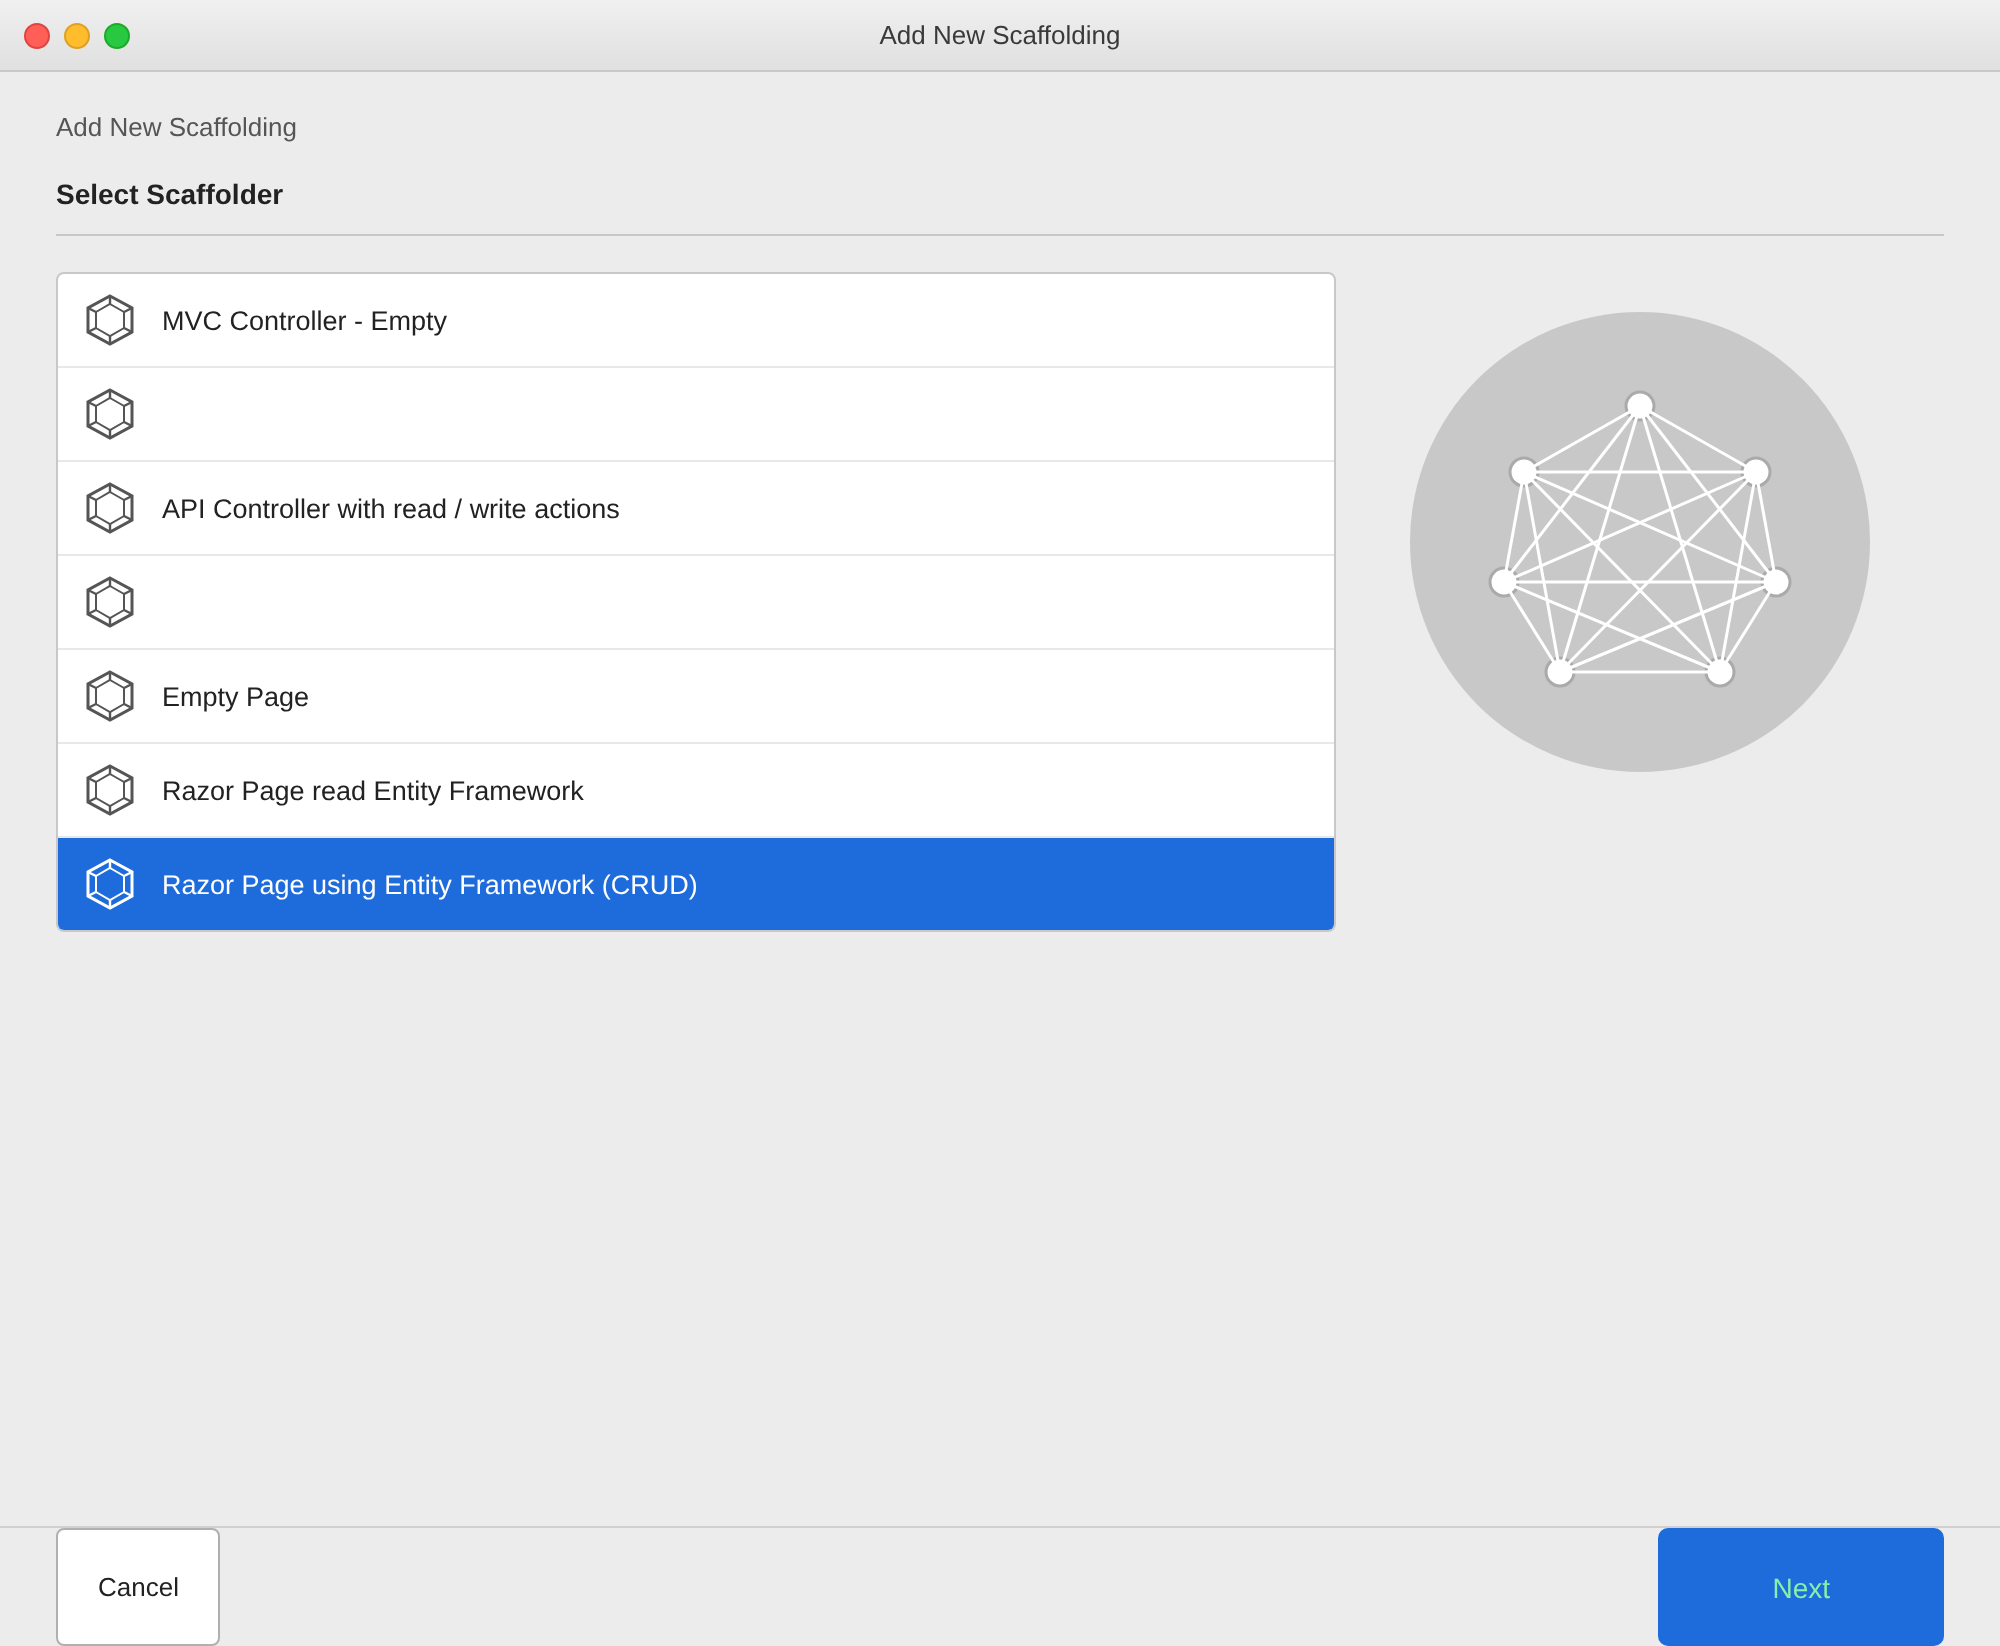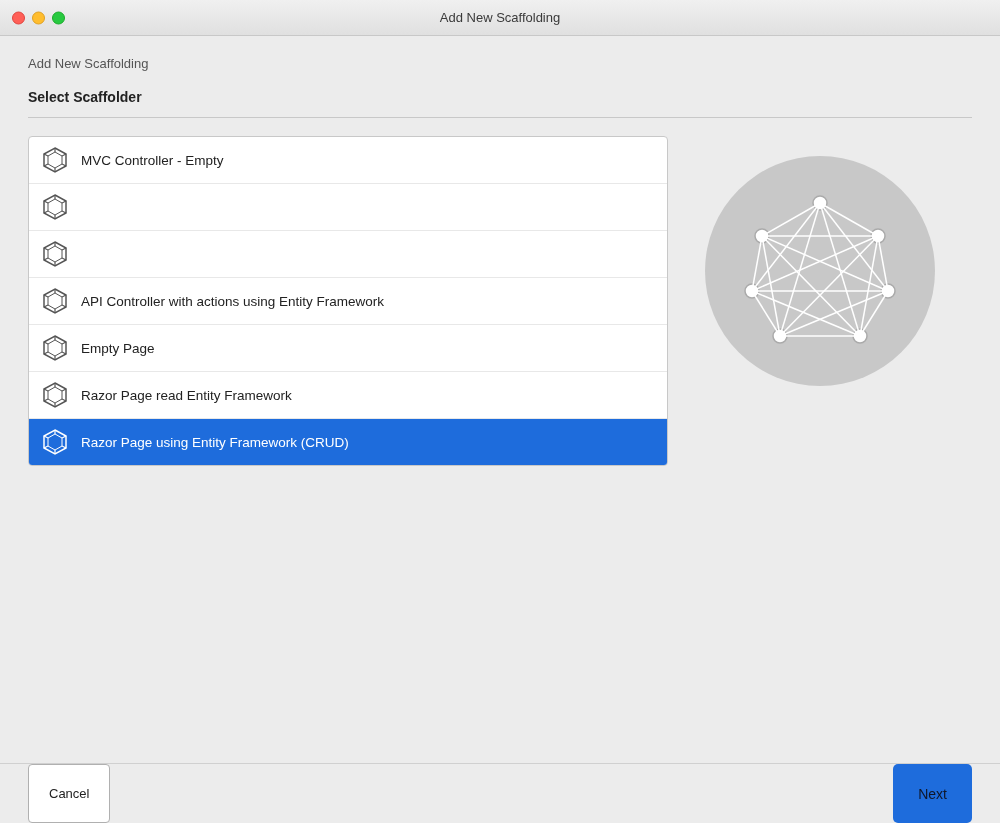--- a/index.html
+++ b/index.html
@@ -162,26 +162,26 @@
       padding: 6px 20px;
       background: #fff;
       border: 1px solid #b0b0b0;
       border-radius: 4px;
       font-size: 13px;
       cursor: pointer;
       color: #222;
     }
 
     .btn-next {
-      padding: 7px 25px;
+      padding: 7px 57px;
       background: #1e6cdc;
       border: none;
       border-radius: 5px;
       font-size: 14px;
-      color: #0f172a;
+      color: #86efac;
       cursor: pointer;
       font-weight: 500;
     }
   </style>
 </head>
 <body>
 
 <div class="title-bar">
   <div class="window-controls">
     <button class="window-btn window-btn-close"></button>
@@ -229,33 +229,33 @@
           <span class="list-item-icon scaffold-icon"><svg viewBox="0 0 28 28" fill="none" xmlns="http://www.w3.org/2000/svg">
       <polygon points="14,2 25,8 25,20 14,26 3,20 3,8" fill="none" stroke="#555" stroke-width="1.5"></polygon>
       <polygon points="14,6 21,10 21,18 14,22 7,18 7,10" fill="none" stroke="#555" stroke-width="1"></polygon>
       <line x1="14" y1="2" x2="14" y2="6" stroke="#555" stroke-width="1.2"></line>
       <line x1="25" y1="8" x2="21" y2="10" stroke="#555" stroke-width="1.2"></line>
       <line x1="25" y1="20" x2="21" y2="18" stroke="#555" stroke-width="1.2"></line>
       <line x1="14" y1="26" x2="14" y2="22" stroke="#555" stroke-width="1.2"></line>
       <line x1="3" y1="20" x2="7" y2="18" stroke="#555" stroke-width="1.2"></line>
       <line x1="3" y1="8" x2="7" y2="10" stroke="#555" stroke-width="1.2"></line>
     </svg></span>
-        </div>
-        <div class="list-item">
-          <span class="list-item-icon scaffold-icon"><svg viewBox="0 0 28 28" fill="none" xmlns="http://www.w3.org/2000/svg">
-      <polygon points="14,2 25,8 25,20 14,26 3,20 3,8" fill="none" stroke="#555" stroke-width="1.5"></polygon>
-      <polygon points="14,6 21,10 21,18 14,22 7,18 7,10" fill="none" stroke="#555" stroke-width="1"></polygon>
-      <line x1="14" y1="2" x2="14" y2="6" stroke="#555" stroke-width="1.2"></line>
-      <line x1="25" y1="8" x2="21" y2="10" stroke="#555" stroke-width="1.2"></line>
-      <line x1="25" y1="20" x2="21" y2="18" stroke="#555" stroke-width="1.2"></line>
-      <line x1="14" y1="26" x2="14" y2="22" stroke="#555" stroke-width="1.2"></line>
-      <line x1="3" y1="20" x2="7" y2="18" stroke="#555" stroke-width="1.2"></line>
-      <line x1="3" y1="8" x2="7" y2="10" stroke="#555" stroke-width="1.2"></line>
-    </svg></span>
-          <span>API Controller with actions using Entity Framework</span>
+          <span>API Controller with read / write actions</span>
+        </div>
+        <div class="list-item">
+          <span class="list-item-icon scaffold-icon"><svg viewBox="0 0 28 28" fill="none" xmlns="http://www.w3.org/2000/svg">
+      <polygon points="14,2 25,8 25,20 14,26 3,20 3,8" fill="none" stroke="#555" stroke-width="1.5"></polygon>
+      <polygon points="14,6 21,10 21,18 14,22 7,18 7,10" fill="none" stroke="#555" stroke-width="1"></polygon>
+      <line x1="14" y1="2" x2="14" y2="6" stroke="#555" stroke-width="1.2"></line>
+      <line x1="25" y1="8" x2="21" y2="10" stroke="#555" stroke-width="1.2"></line>
+      <line x1="25" y1="20" x2="21" y2="18" stroke="#555" stroke-width="1.2"></line>
+      <line x1="14" y1="26" x2="14" y2="22" stroke="#555" stroke-width="1.2"></line>
+      <line x1="3" y1="20" x2="7" y2="18" stroke="#555" stroke-width="1.2"></line>
+      <line x1="3" y1="8" x2="7" y2="10" stroke="#555" stroke-width="1.2"></line>
+    </svg></span>
         </div>
         <div class="list-item">
           <span class="list-item-icon scaffold-icon"><svg viewBox="0 0 28 28" fill="none" xmlns="http://www.w3.org/2000/svg">
       <polygon points="14,2 25,8 25,20 14,26 3,20 3,8" fill="none" stroke="#555" stroke-width="1.5"></polygon>
       <polygon points="14,6 21,10 21,18 14,22 7,18 7,10" fill="none" stroke="#555" stroke-width="1"></polygon>
       <line x1="14" y1="2" x2="14" y2="6" stroke="#555" stroke-width="1.2"></line>
       <line x1="25" y1="8" x2="21" y2="10" stroke="#555" stroke-width="1.2"></line>
       <line x1="25" y1="20" x2="21" y2="18" stroke="#555" stroke-width="1.2"></line>
       <line x1="14" y1="26" x2="14" y2="22" stroke="#555" stroke-width="1.2"></line>
       <line x1="3" y1="20" x2="7" y2="18" stroke="#555" stroke-width="1.2"></line>

